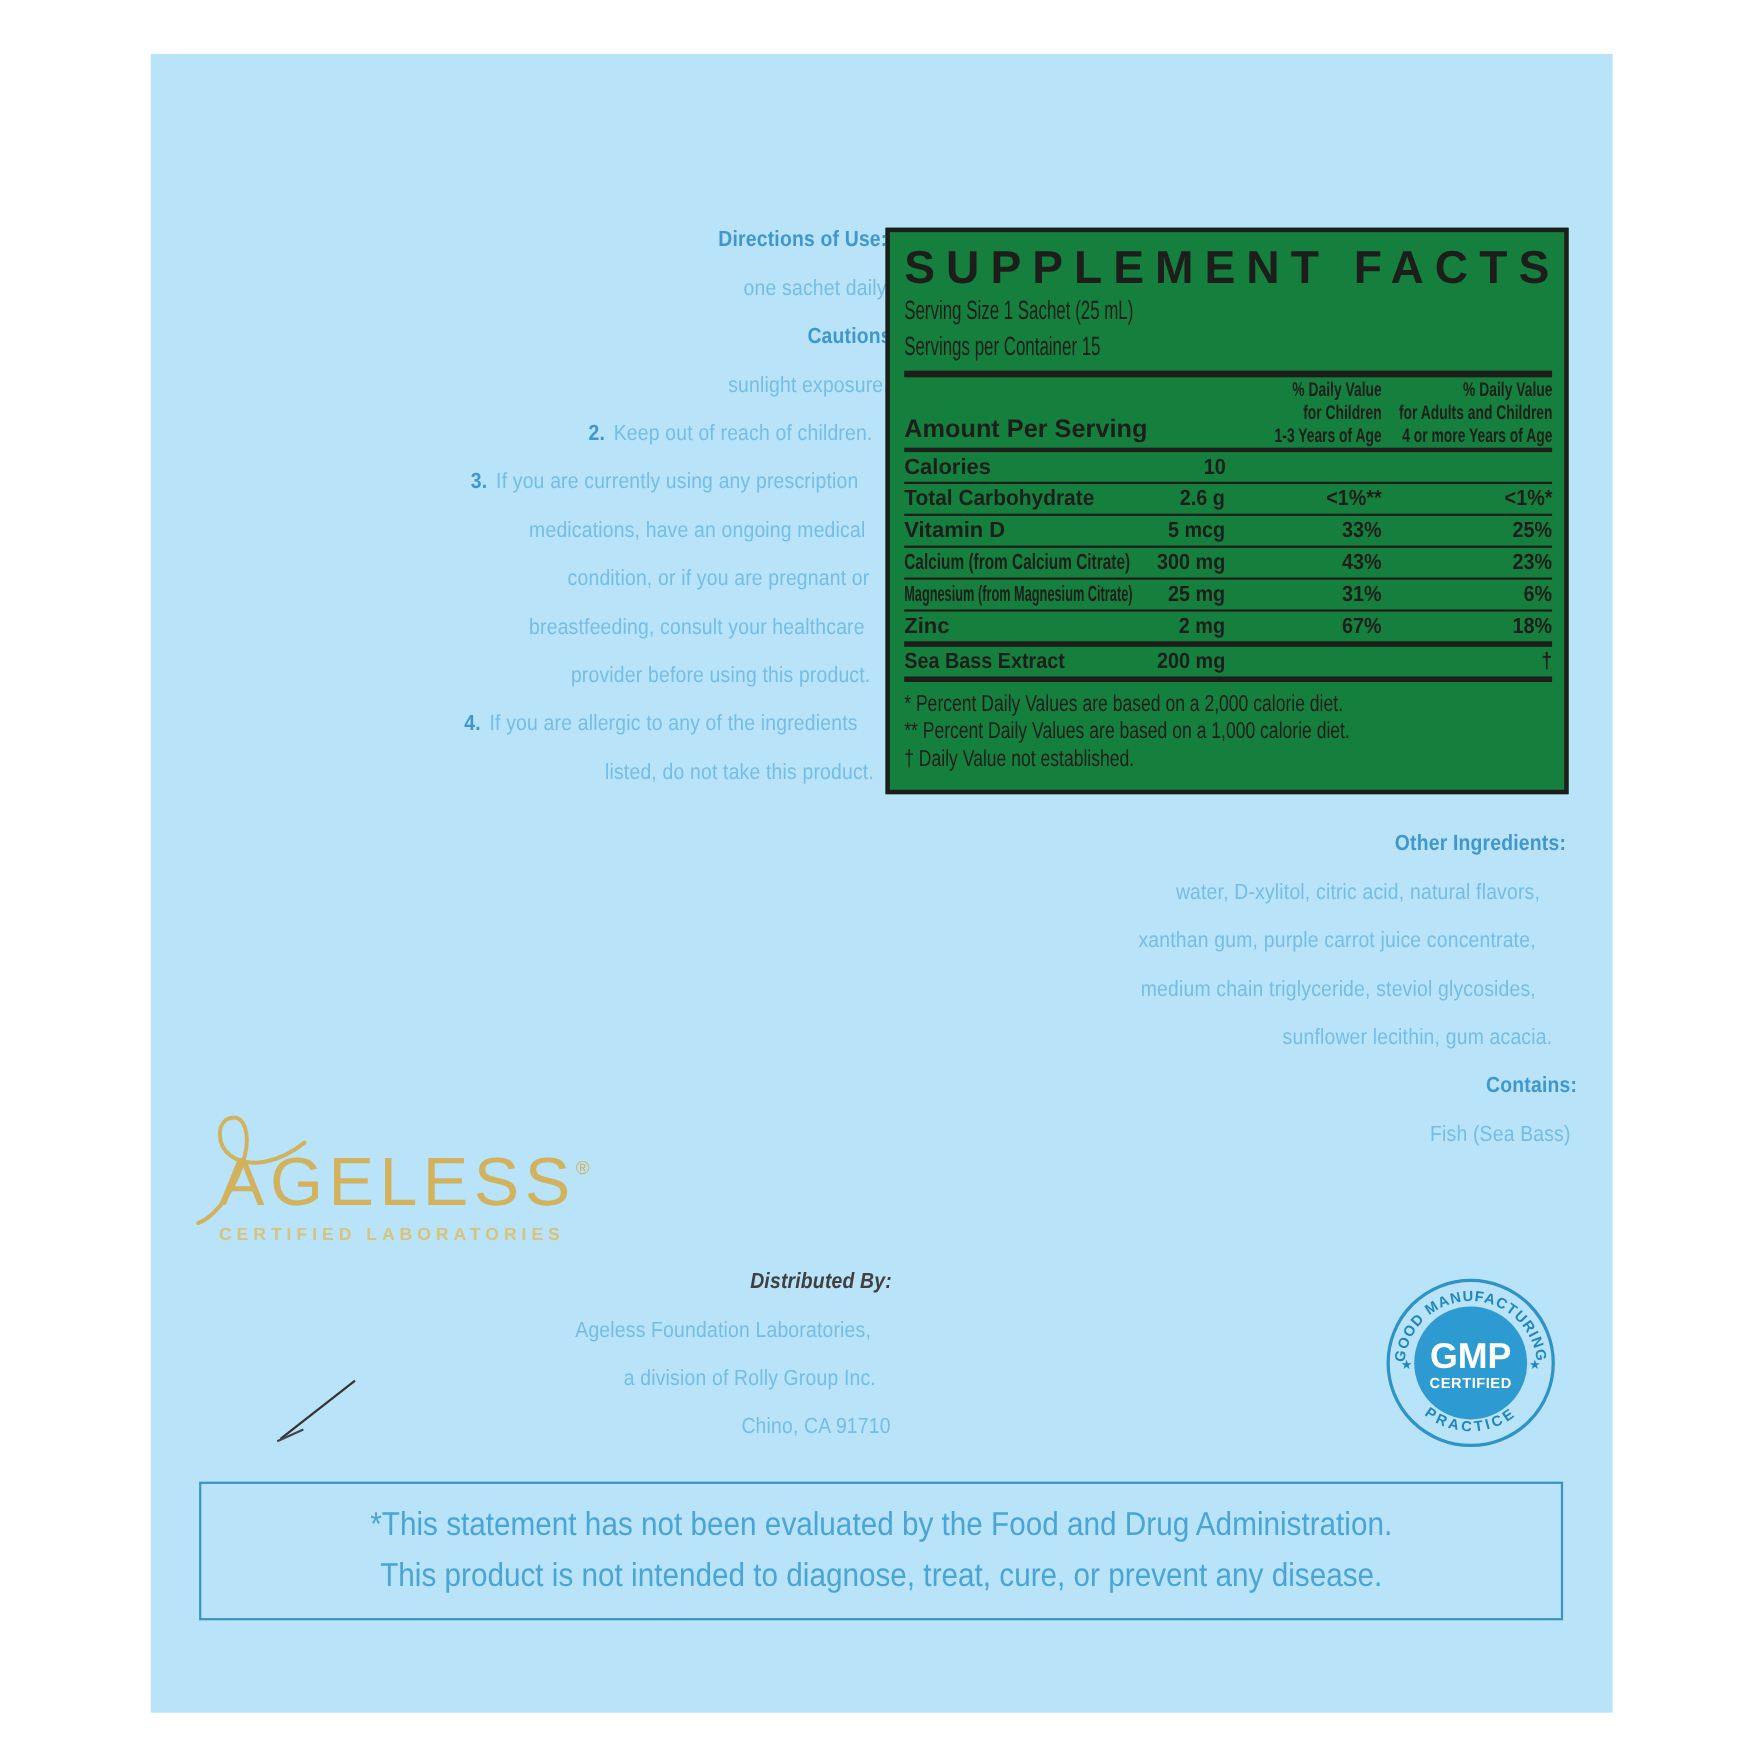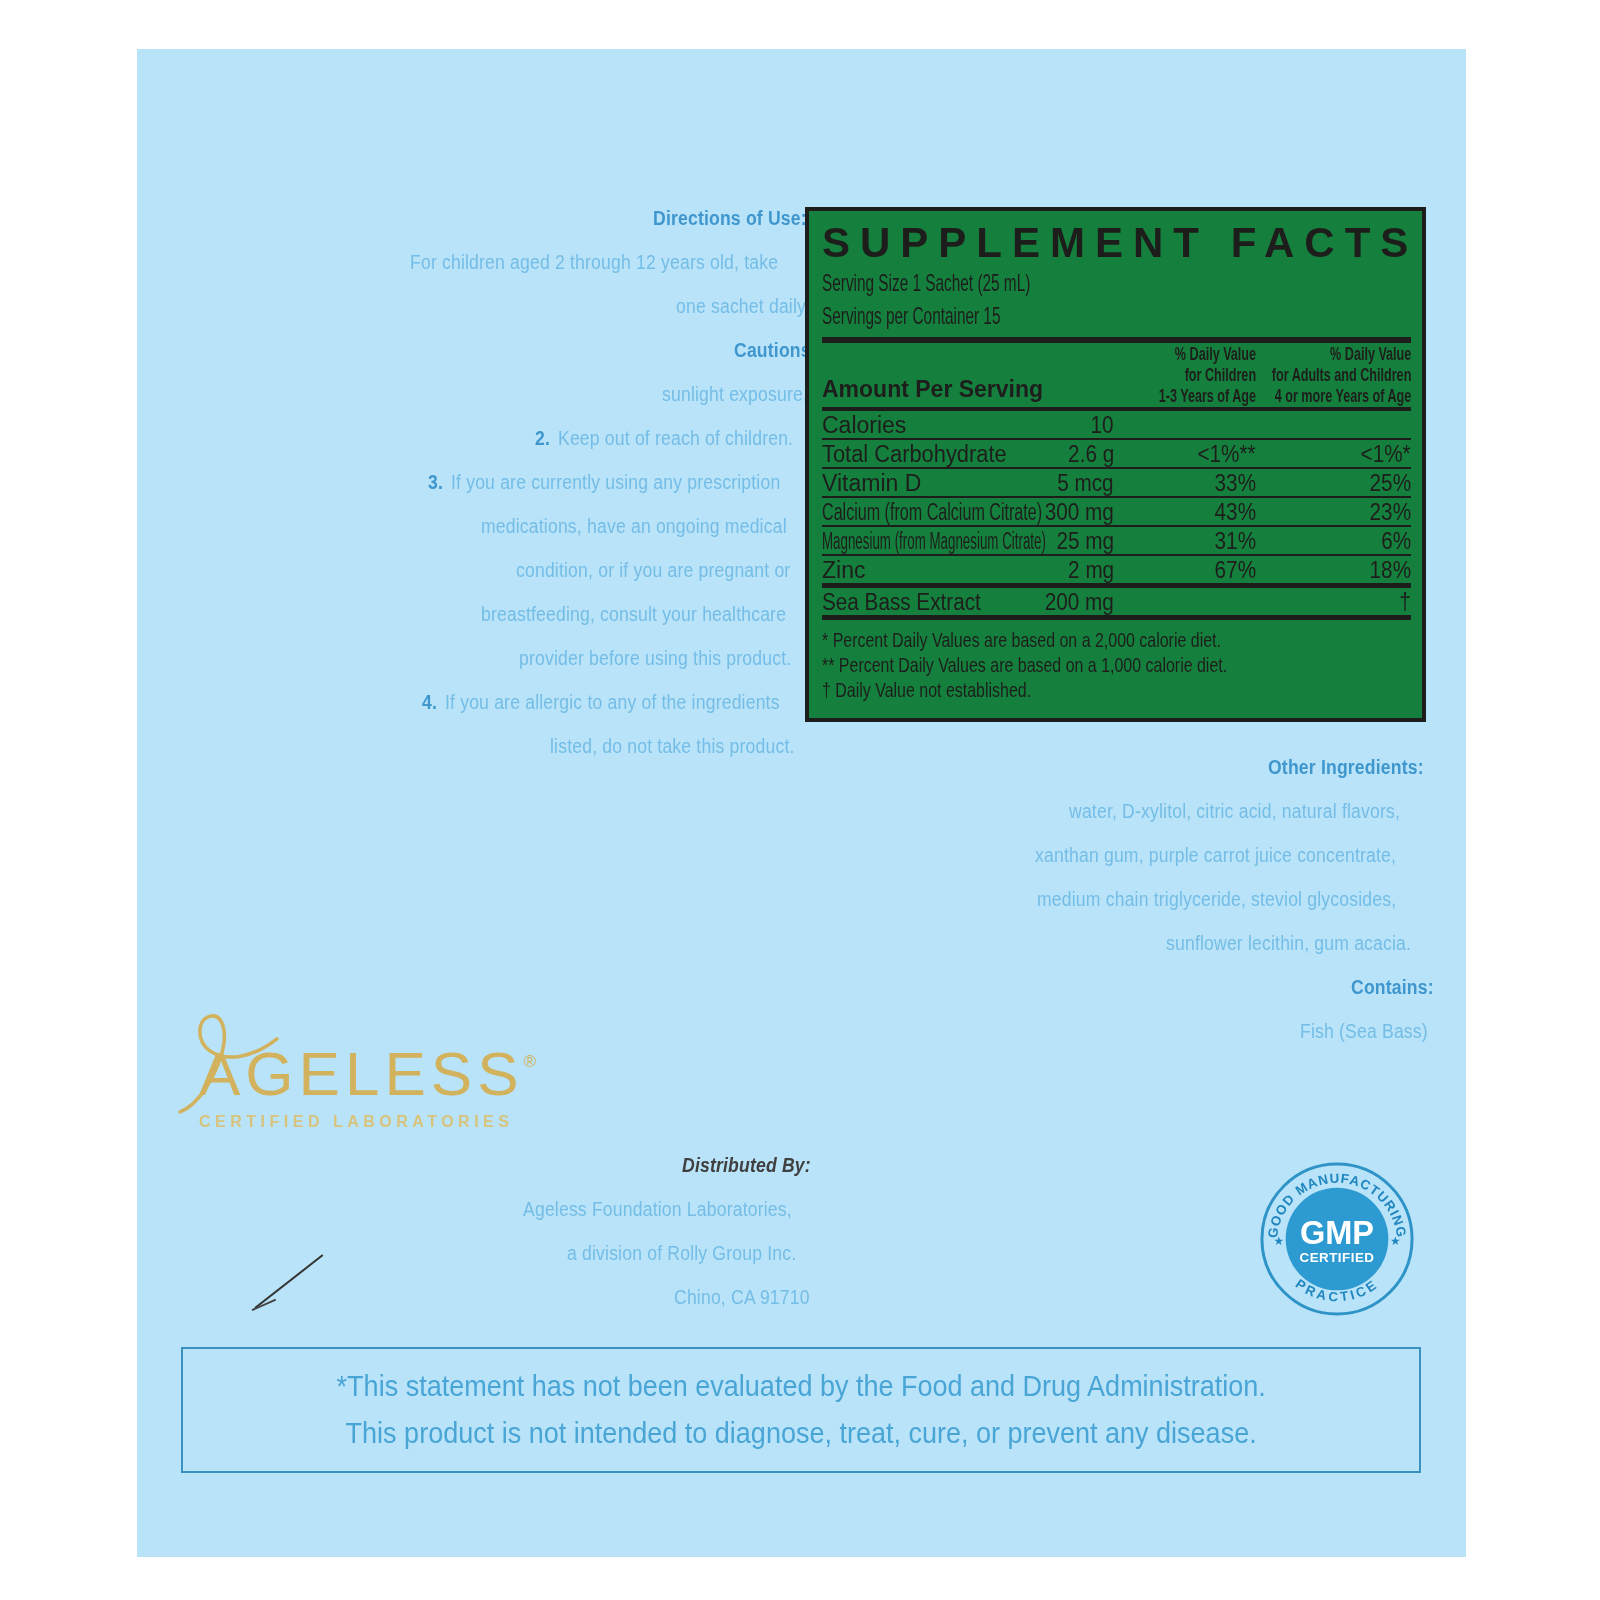--- a/index.html
+++ b/index.html
@@ -32,21 +32,21 @@
   .rule5{height:5px;background:#1d1d1b;}
   .rule2{height:2px;background:#1d1d1b;}
 
   .fhead{position:relative;height:64px;font-weight:bold;}
   .aps{position:absolute;left:0;bottom:4px;font-size:23px;text-align:center;}
   .dvh{position:absolute;top:1px;text-align:right;font-size:18px;line-height:21px;
        transform:scaleX(.7);transform-origin:100% 0;white-space:nowrap;}
   .dvh1{right:155px;}
   .dvh2{right:0;}
 
-  .frow{position:relative;height:27px;font-size:23px;}
+  .frow{position:relative;height:27px;font-size:20px;font-weight:bold;}
   .lab{position:absolute;left:0;top:50%;transform:translateY(-50%) scaleX(var(--ls,1));
        transform-origin:0 50%;white-space:nowrap;}
   .amt{position:absolute;right:297px;top:50%;transform:translateY(-50%) scaleX(.9);
        transform-origin:100% 50%;white-space:nowrap;}
   .d1{position:absolute;right:155px;top:50%;transform:translateY(-50%) scaleX(.9);
       transform-origin:100% 50%;white-space:nowrap;}
   .d2{position:absolute;right:0;top:50%;transform:translateY(-50%) scaleX(.9);
       transform-origin:100% 50%;white-space:nowrap;}
   .r1{--ls:.95}.r3{--ls:.7}.r4{--ls:.58}.r6{--ls:.9}
 
@@ -74,21 +74,20 @@
         transform:rotate(-38deg);transform-origin:0 50%;}
   .hair:after{content:"";position:absolute;left:-4px;top:3px;width:26px;height:1.5px;background:#444;transform:rotate(14deg);}
 </style>
 </head>
 <body>
 
 <div class="panel">
 
   <div class="col left-col">
     <div class="bh"><span class="cnd">Directions of Use:</span></div>
-    <div class="bl"><span class="cnd">For children aged 2 through 12 years old, take</span></div>
     <div class="bl"><span class="cnd">one sachet daily.</span></div>
     <div class="bh"><span class="cnd">Cautions:</span></div>
     <div class="bl"><span class="cnd"><b class="bnum"></b><span>sunlight exposure.</span></span></div>
     <div class="bl"><span class="cnd"><b class="bnum">2.</b><span>Keep out of reach of children.</span></span></div>
     <div class="bl"><span class="cnd"><b class="bnum">3.</b><span>If you are currently using any prescription</span></span></div>
     <div class="bl"><span class="cnd"><b class="bnum"></b><span>medications, have an ongoing medical</span></span></div>
     <div class="bl"><span class="cnd"><b class="bnum"></b><span>condition, or if you are pregnant or</span></span></div>
     <div class="bl"><span class="cnd"><b class="bnum"></b><span>breastfeeding, consult your healthcare</span></span></div>
     <div class="bl"><span class="cnd"><b class="bnum"></b><span>provider before using this product.</span></span></div>
     <div class="bl"><span class="cnd"><b class="bnum">4.</b><span>If you are allergic to any of the ingredients</span></span></div>

